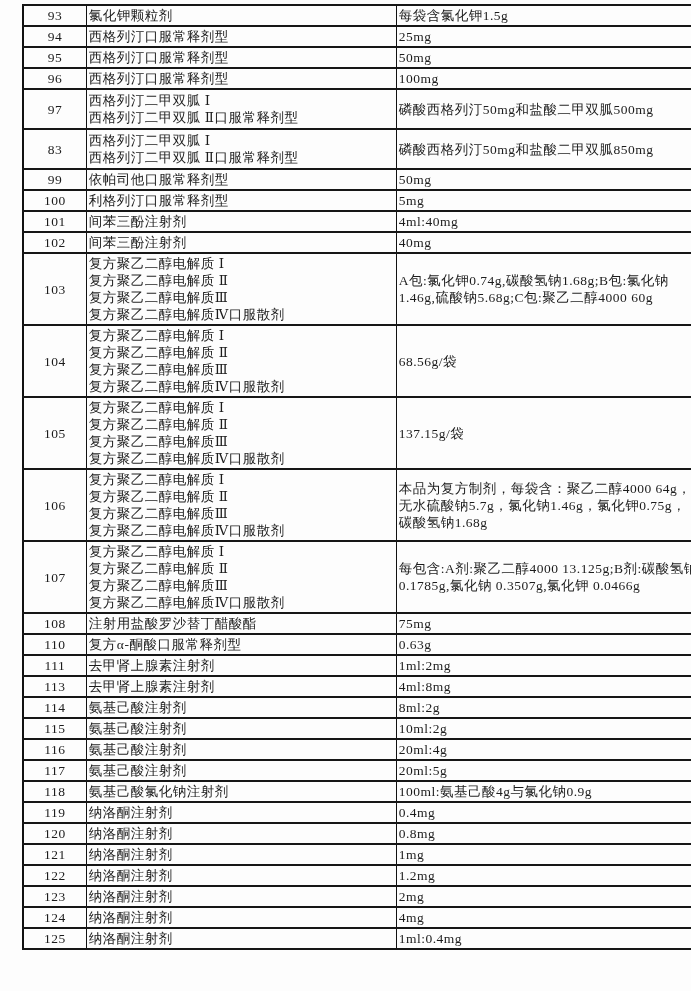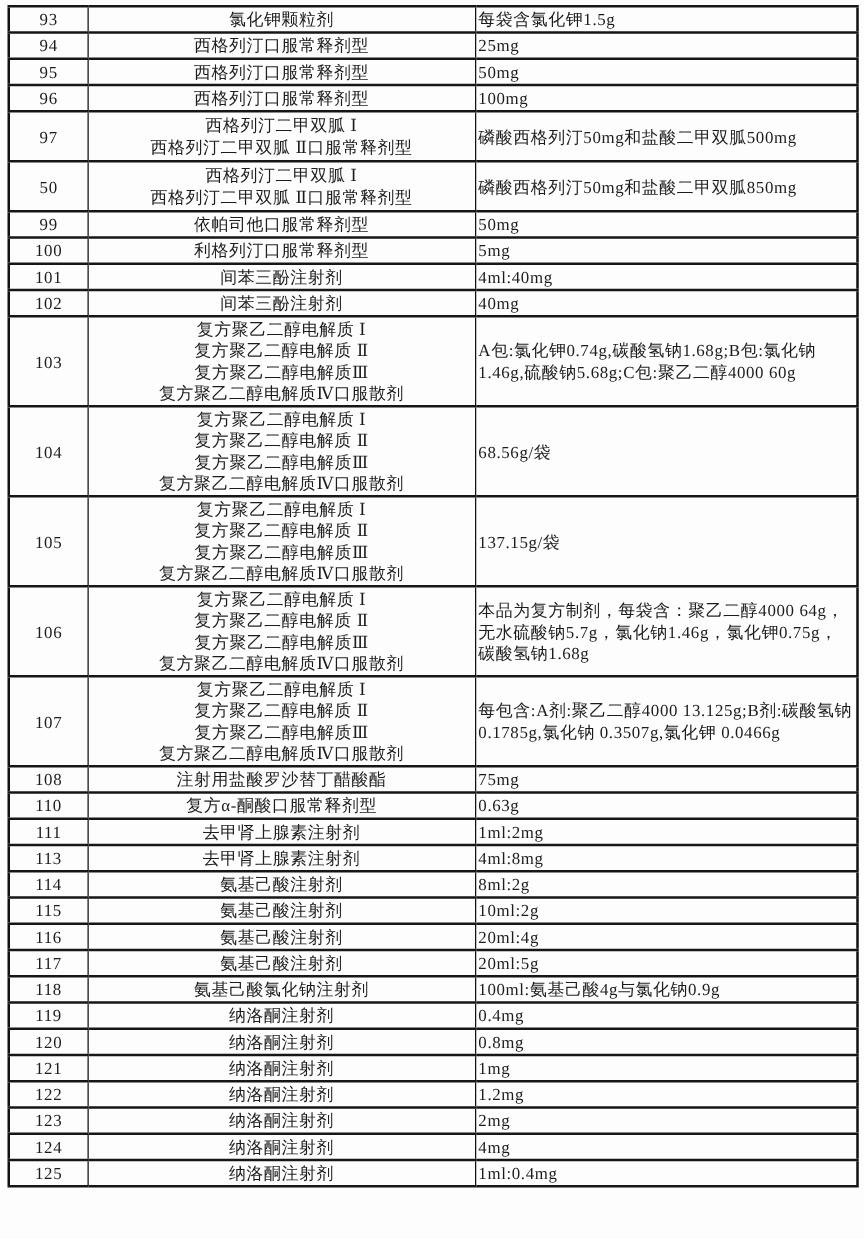--- a/index.html
+++ b/index.html
@@ -10,21 +10,21 @@
     height: 991px;
     overflow: hidden;
     font-family: "Liberation Serif", "DejaVu Serif", serif;
     color: #1c1c1c;
   }
   .page {
     width: 691px;
     height: 991px;
     background: #fdfdfd;
     box-sizing: border-box;
-    padding: 4px 6px;
+    padding: 4px 22px;
   }
   table.drug-table {
     border-collapse: collapse;
     table-layout: fixed;
     width: 681px;
     border: 2px solid #111;
   }
   table.drug-table td {
     border-left: 1px solid #111;
     border-right: 1px solid #111;
@@ -43,21 +43,21 @@
   td.num {
     text-align: center;
     font-family: "Liberation Serif", "DejaVu Serif", serif;
     letter-spacing: 0px;
   }
   td.name { padding-left: 7px; letter-spacing: 1px; }
   td.spec { padding-left: 4px; letter-spacing: 0.5px; margin-left: 38px; }
   tr[data-lines="1"] { height: 21px; }
   tr[data-lines="2"] { height: 40px; }
   tr[data-lines="4"] { height: 70px; }
-  .name-line { white-space: nowrap; text-align: center; }
+  .name-line { white-space: nowrap; }
 </style>
 </head>
 <body>
 
 <div class="page">
   <table class="drug-table">
     <colgroup>
       <col class="c-num">
       <col class="c-name">
       <col class="c-spec">
@@ -93,21 +93,21 @@
         </tr>
         <tr data-lines="2">
           <td class="num">97</td>
           <td class="name">
             <div class="name-line">西格列汀二甲双胍 Ⅰ</div>
             <div class="name-line">西格列汀二甲双胍 Ⅱ口服常释剂型</div>
           </td>
           <td class="spec">磷酸西格列汀50mg和盐酸二甲双胍500mg</td>
         </tr>
         <tr data-lines="2">
-          <td class="num">50</td>
+          <td class="num">83</td>
           <td class="name">
             <div class="name-line">西格列汀二甲双胍 Ⅰ</div>
             <div class="name-line">西格列汀二甲双胍 Ⅱ口服常释剂型</div>
           </td>
           <td class="spec">磷酸西格列汀50mg和盐酸二甲双胍850mg</td>
         </tr>
         <tr data-lines="1">
           <td class="num">99</td>
           <td class="name">
             <div class="name-line">依帕司他口服常释剂型</div>

